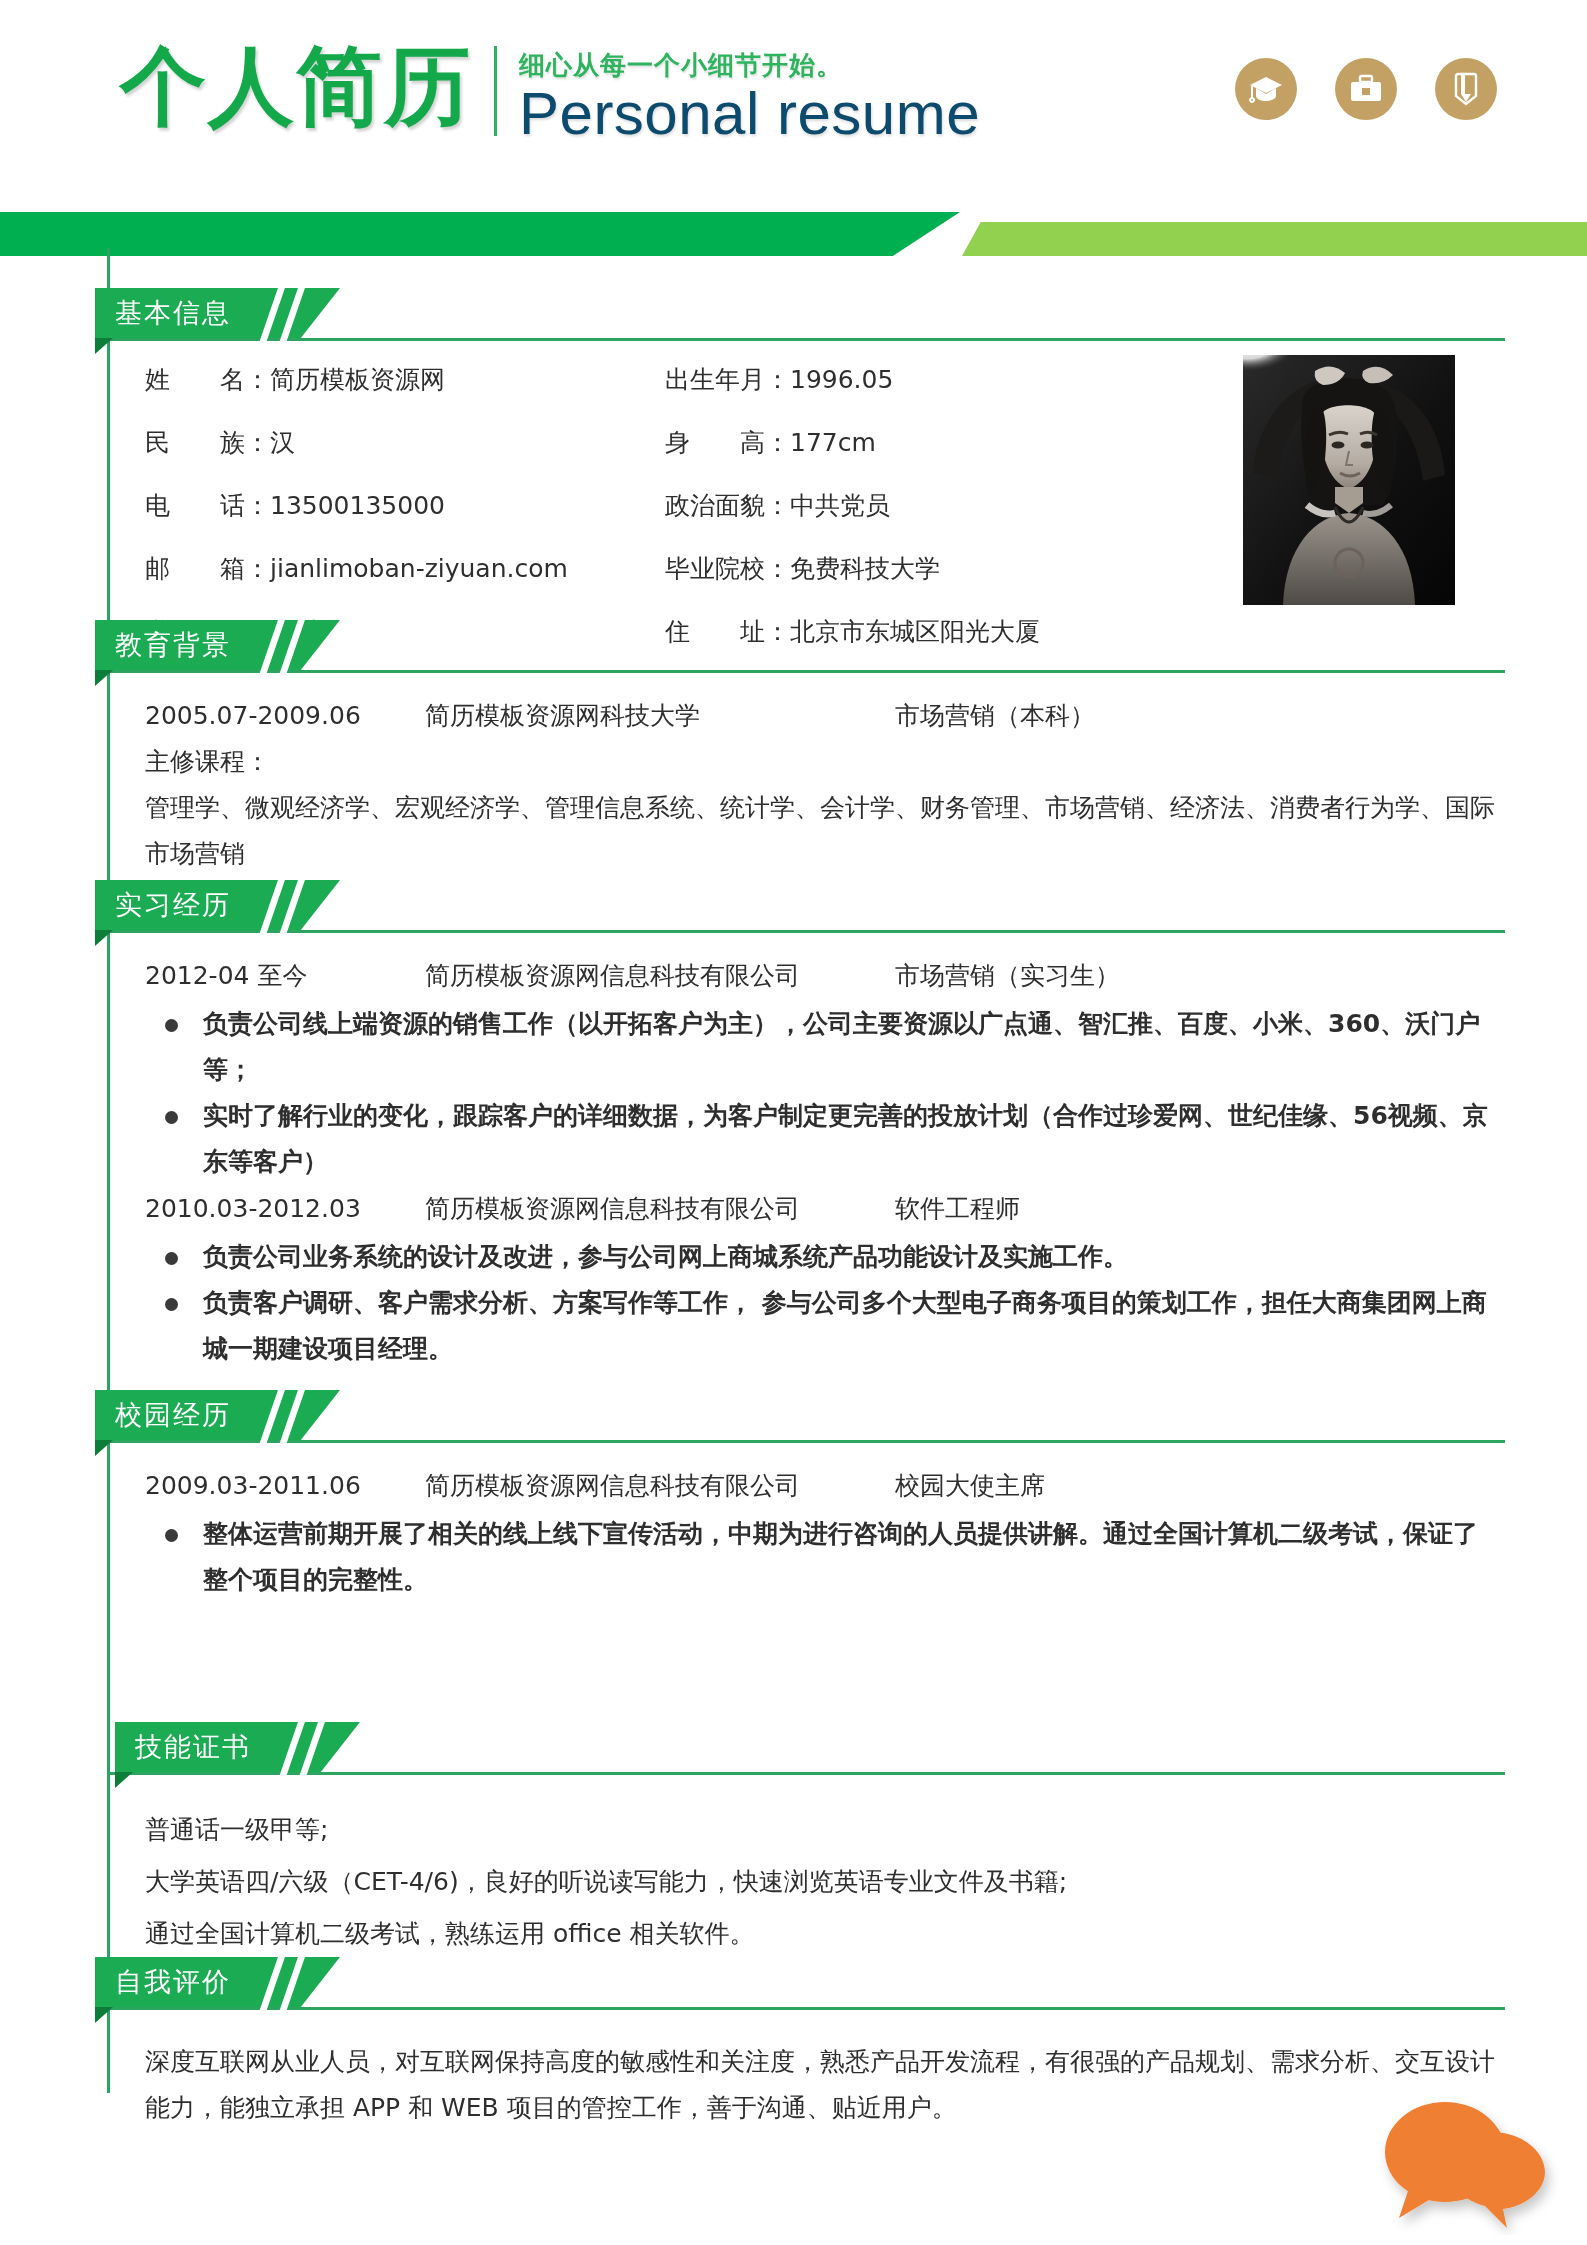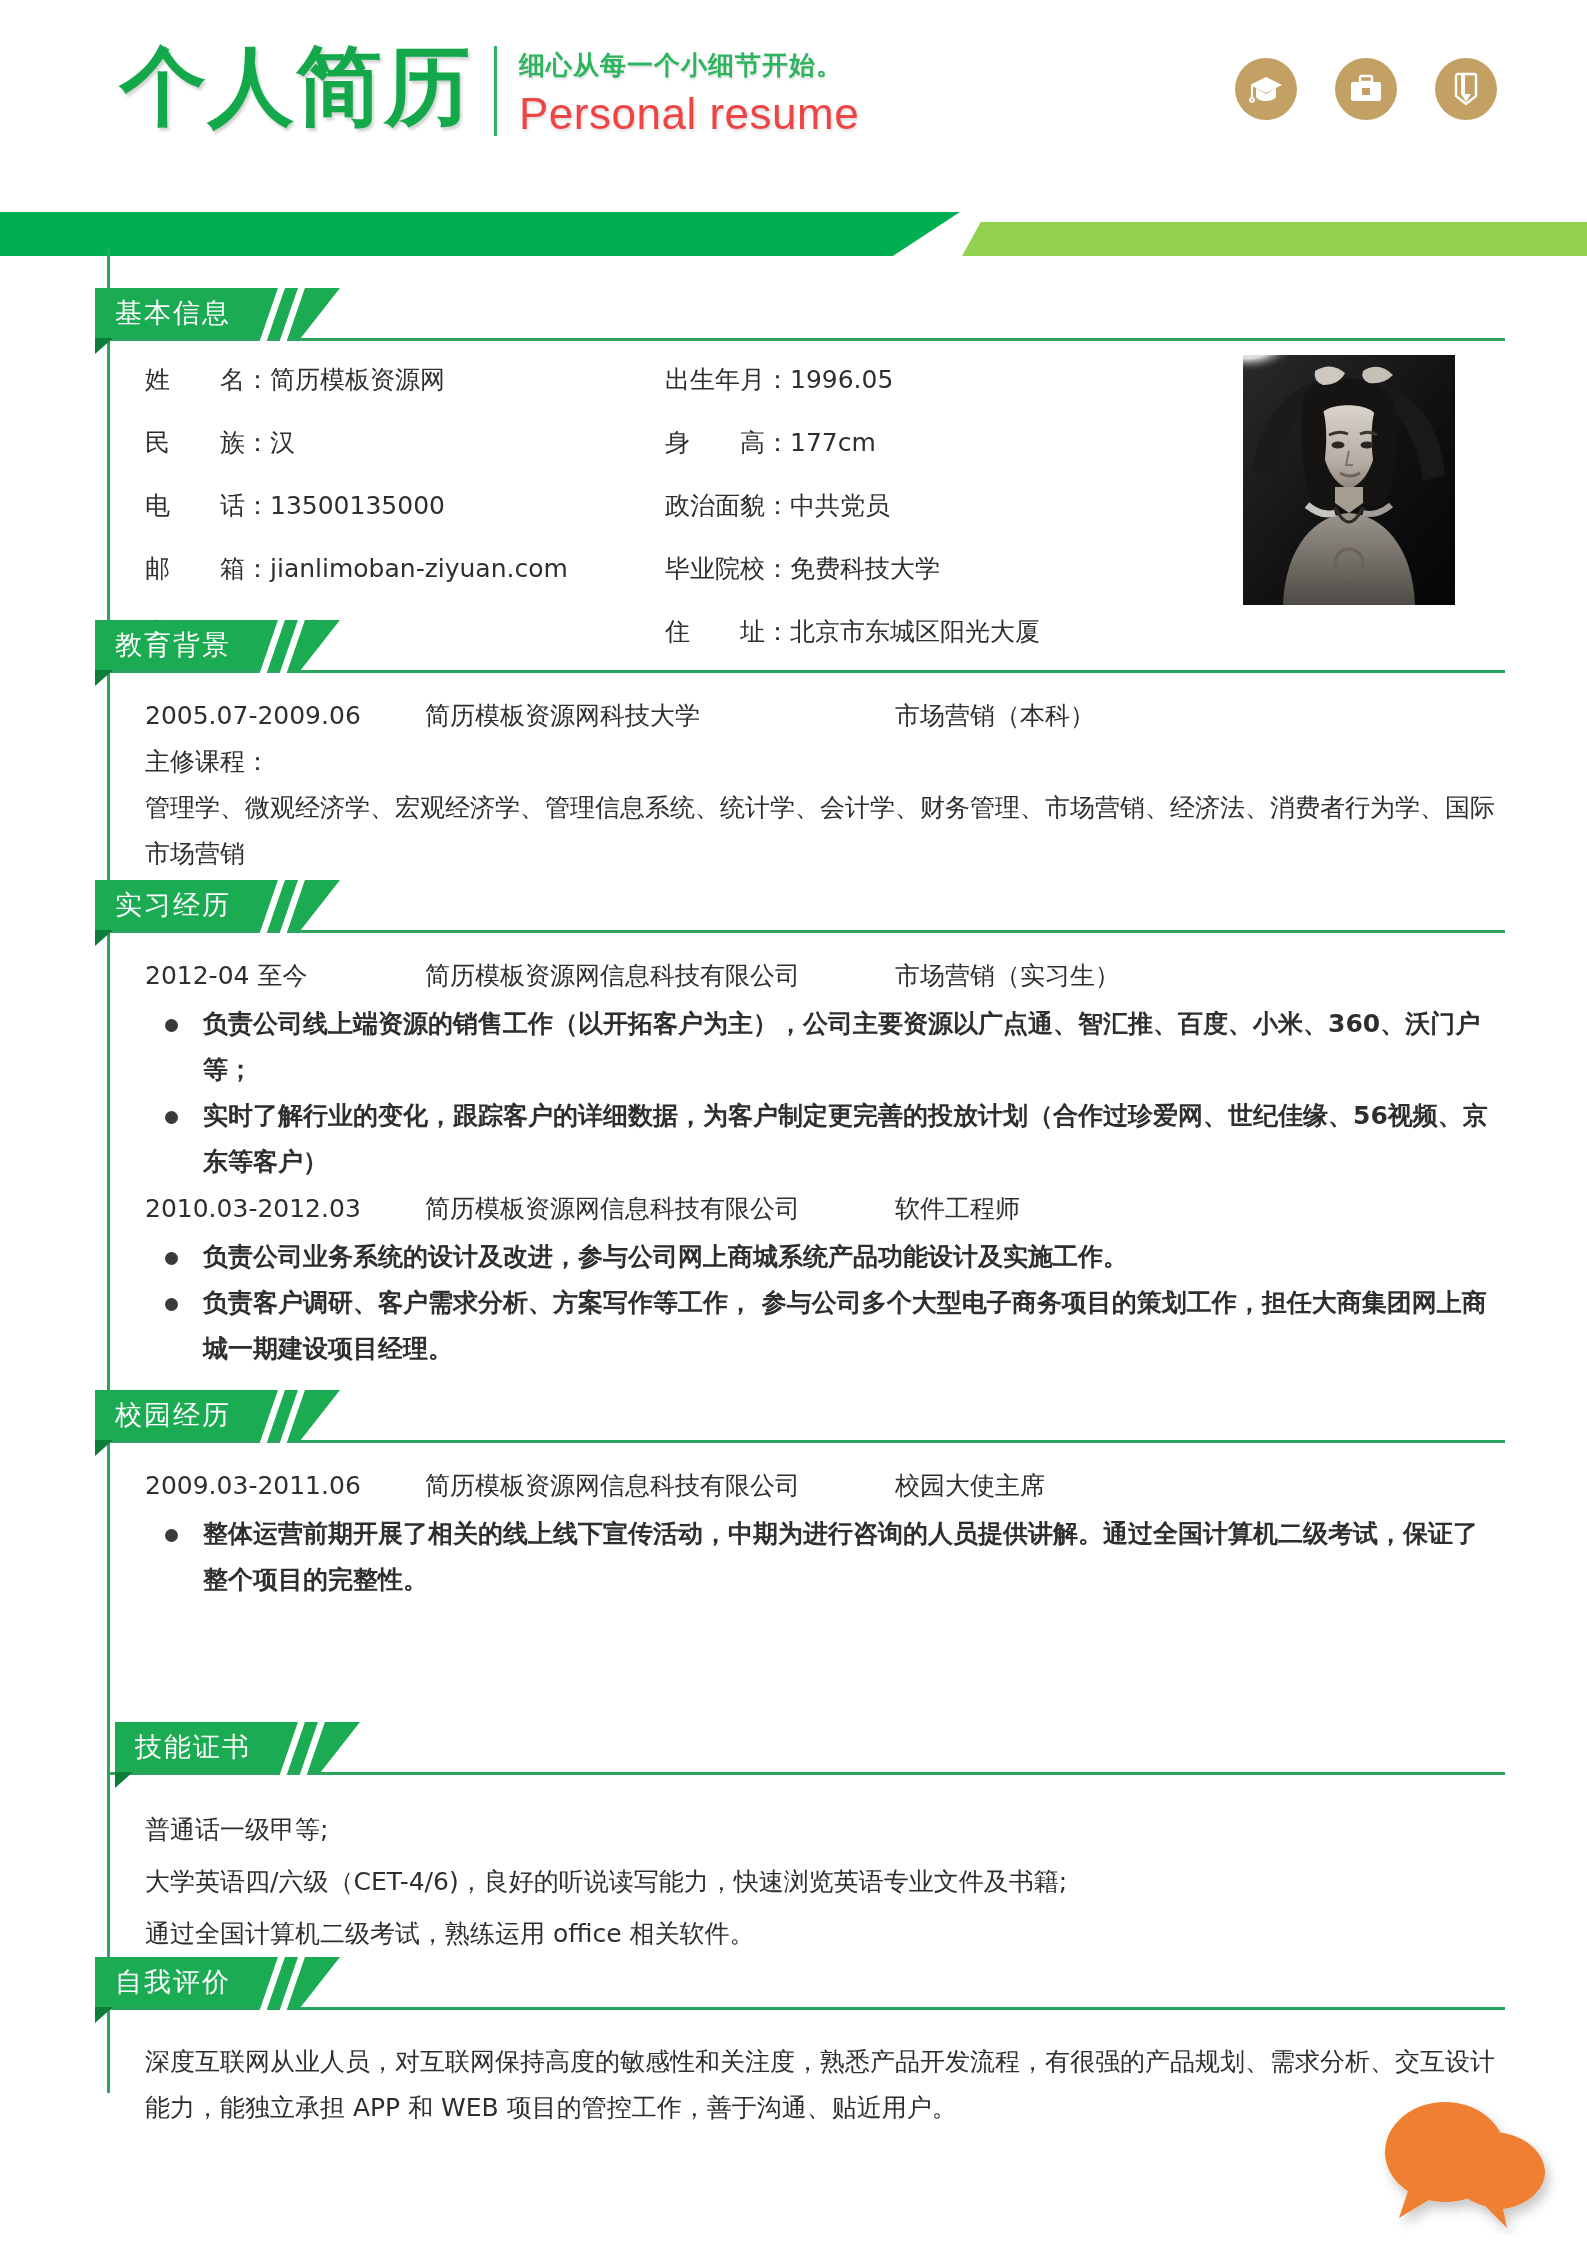--- a/index.html
+++ b/index.html
@@ -58,23 +58,23 @@
     font-size: 26px;
     line-height: 34px;
     color: #2eb35e;
     font-weight: 600;
     letter-spacing: 1px;
     font-family: "DejaVu Sans", "Liberation Sans", sans-serif;
     text-shadow: 1px 2px 2px rgba(0,0,0,0.12);
   }
 
   .tagline-en {
-    font-size: 44px;
+    font-size: 60px;
     line-height: 56px;
-    color: #ef4444;
+    color: #0c4a6e;
     font-weight: 500;
     letter-spacing: 0.5px;
     margin-top: 4px;
     text-shadow: 1px 2px 3px rgba(0,0,0,0.15);
   }
 
   .header-icons {
     position: absolute;
     right: 90px; top: 58px;
     display: flex;

